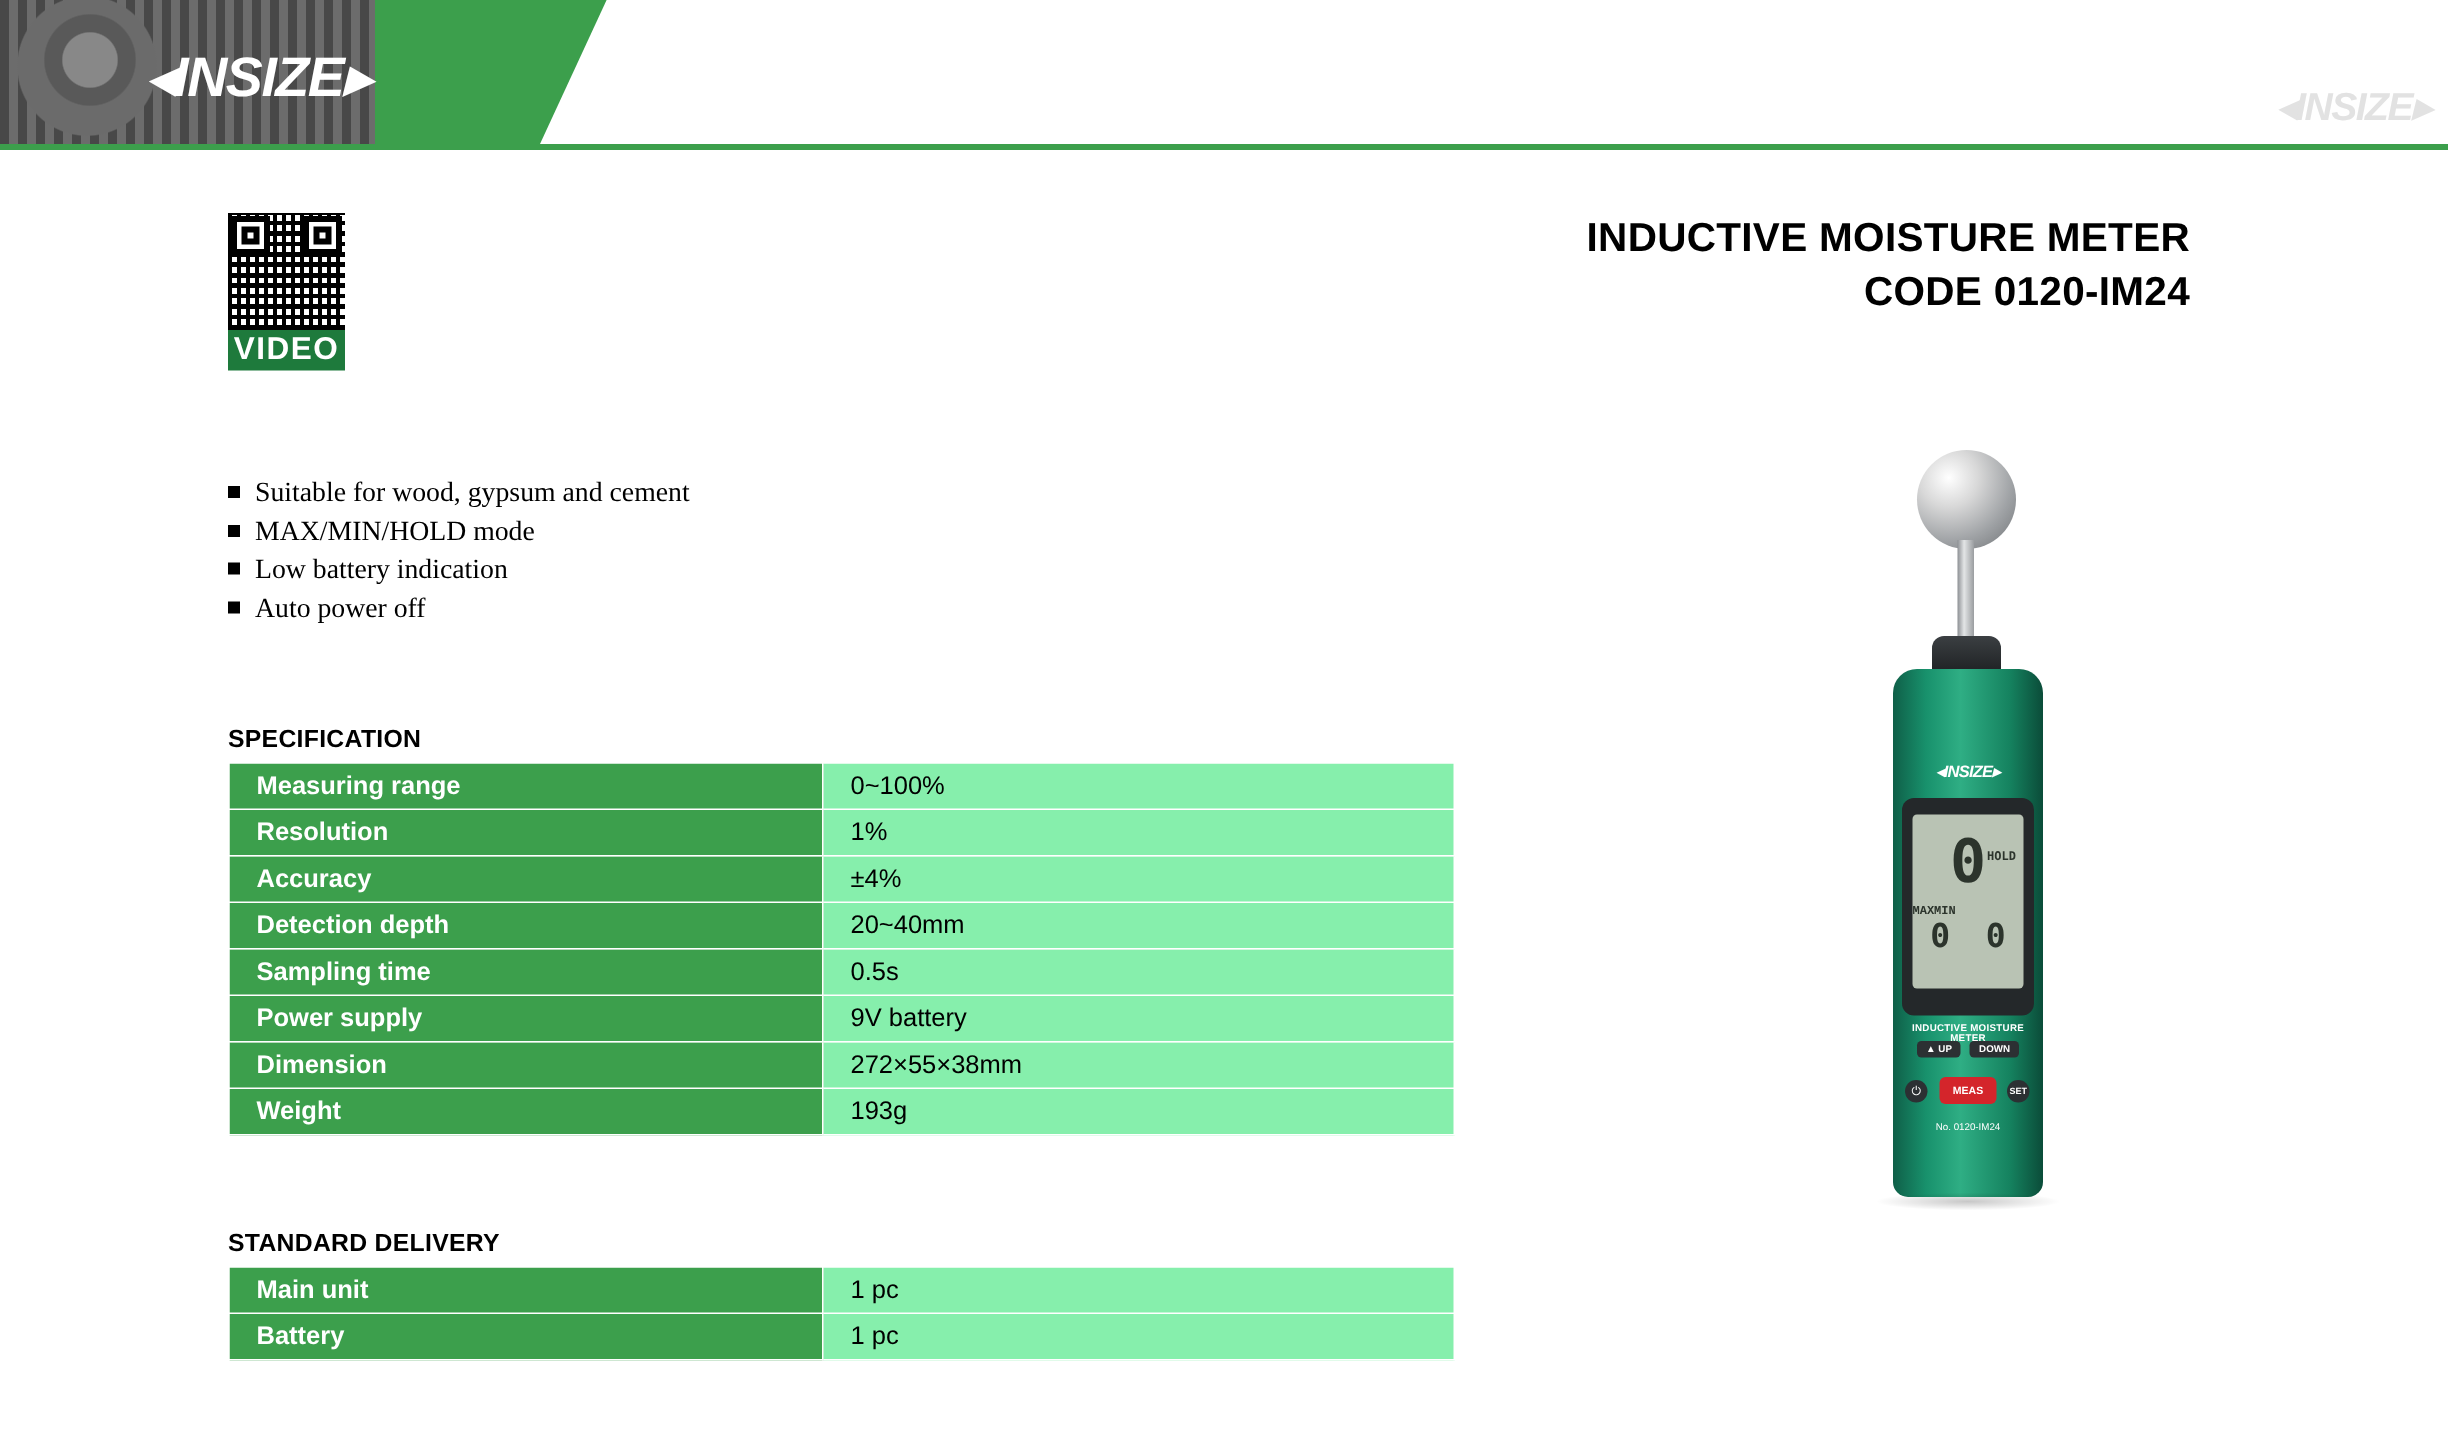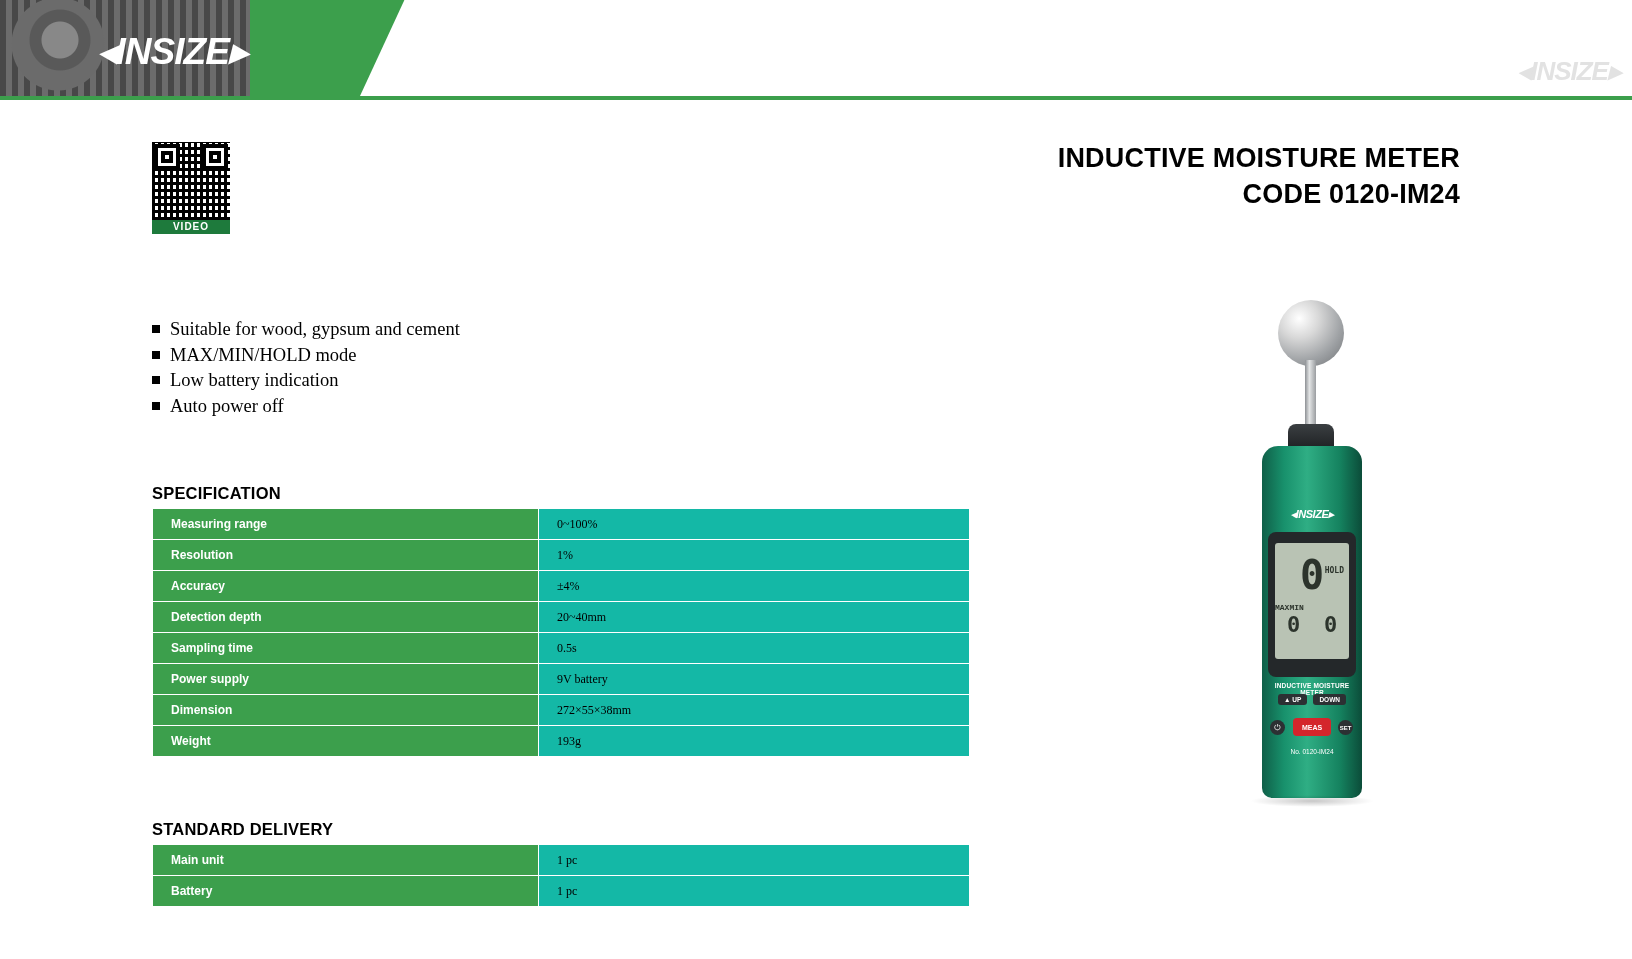--- a/index.html
+++ b/index.html
@@ -110,21 +110,21 @@
     border: 4px solid #000;
     background: #fff;
     box-shadow: inset 0 0 0 3px #fff, inset 0 0 0 7px #000;
   }
   .qr-code::before { left: 2px; top: 2px; }
   .qr-code::after { right: 2px; top: 2px; }
   .video-badge {
     width: 78px;
     background: #1e7a3c;
     color: #ffffff;
-    font-size: 10px;
+    font-size: 21px;
     font-weight: bold;
     text-align: center;
     letter-spacing: 1px;
     padding: 1px 0 2px 0;
     box-sizing: border-box;
   }
 
   
   .title-block {
     position: absolute;
@@ -180,34 +180,33 @@
   table.spec-table {
     position: absolute;
     border-collapse: collapse;
     table-layout: fixed;
   }
   #spec-table { left: 152px; top: 508px; width: 818px; }
   #delivery-table { left: 152px; top: 844px; width: 818px; }
 
   table.spec-table td {
     height: 30px;
-    font-size: 12px;
-    padding: 0 2px 0 18px;
+    font-size: 17px;
+    padding: 0 12px 0 18px;
     border: 1px solid #ffffff;
   }
   table.spec-table td.label {
     width: 365px;
     background: #3c9f4c;
     color: #ffffff;
     font-weight: bold;
   }
   table.spec-table td.value {
-    background: #14b8a6;
+    background: #86efac;
     color: #000000;
-    font-family: Liberation Serif, serif;
   }
 
   
   .product {
     position: absolute;
     left: 1230px; top: 300px;
     width: 200px; height: 520px;
   }
   .p-ball {
     position: absolute;

